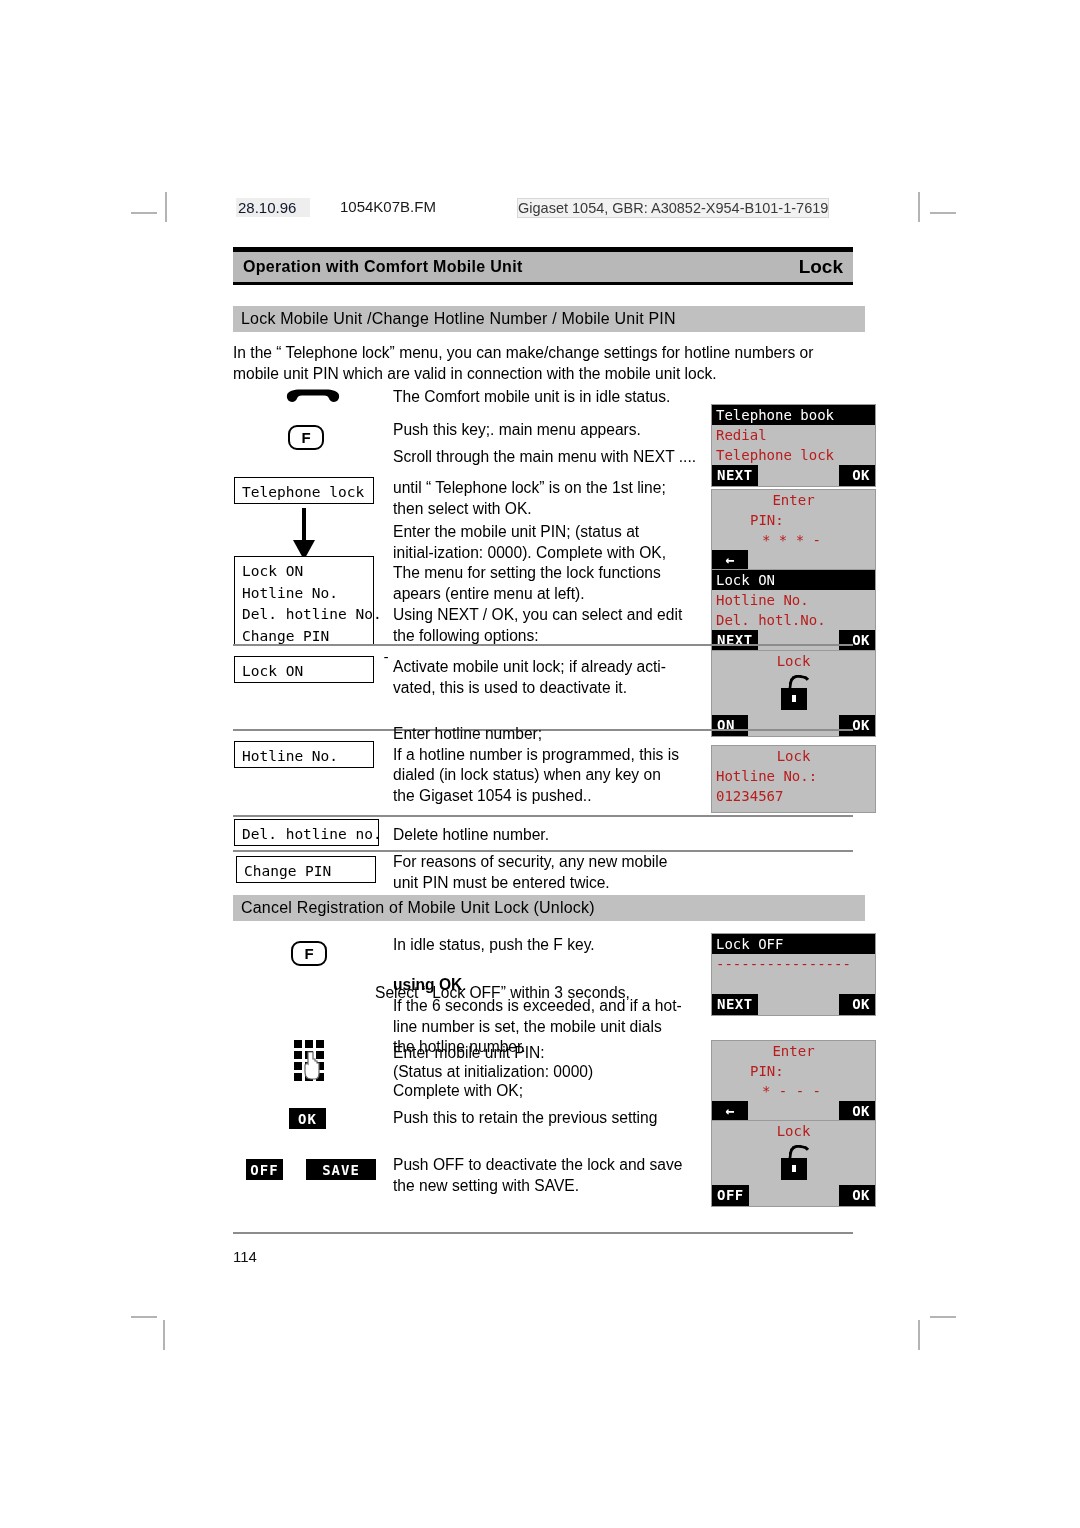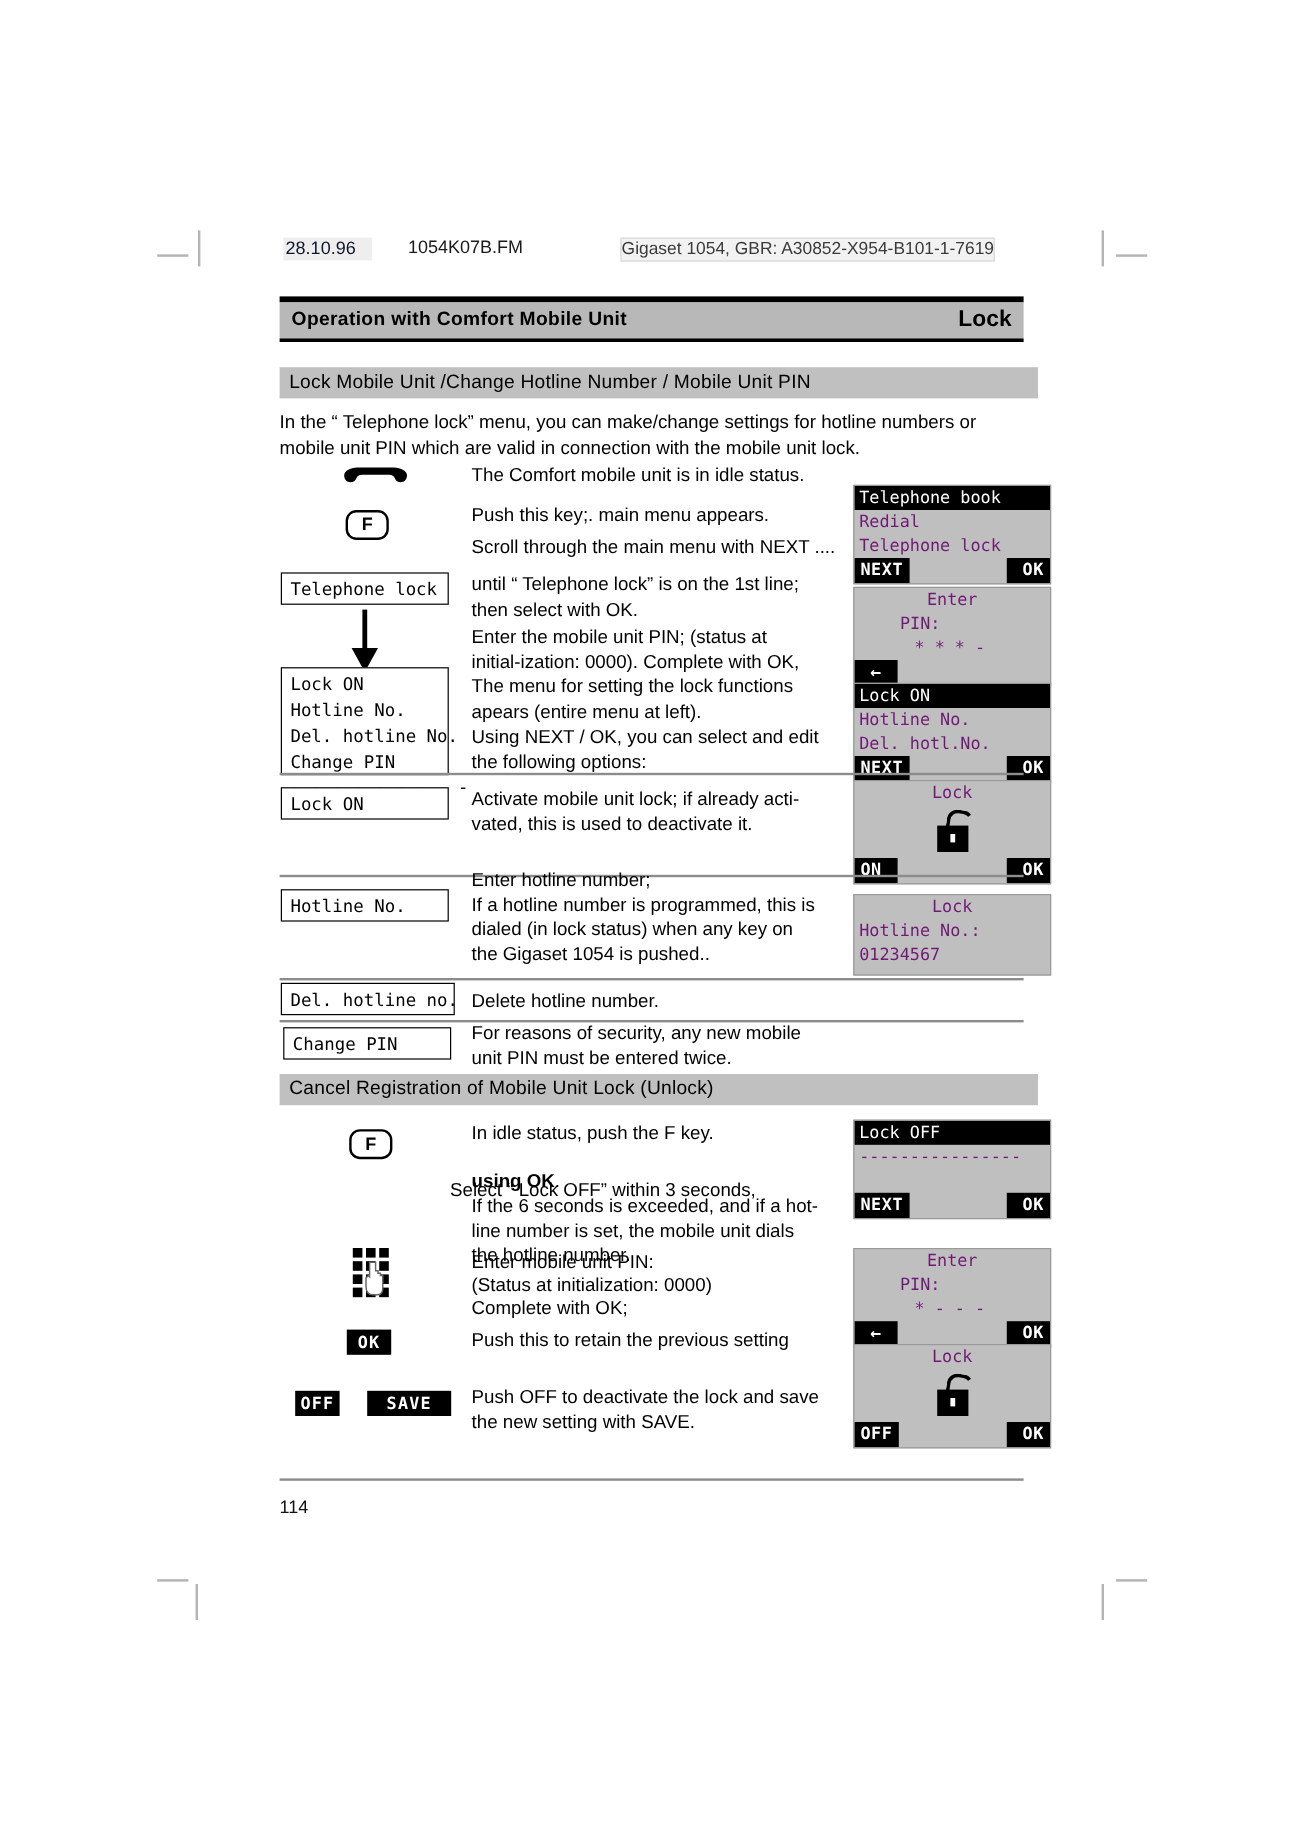--- a/index.html
+++ b/index.html
@@ -177,21 +177,21 @@
   }
   .lcd-title-inv {
     background: #000; color: #fff;
     height: 20px; line-height: 20px;
     padding-left: 4px;
     white-space: pre;
   }
   .lcd-line {
     height: 20px; line-height: 20px;
     padding-left: 4px;
-    color: #701a75;
+    color: #b91c1c;
     white-space: pre;
   }
   .lcd-line.center { text-align: center; padding-left: 0; }
   .lcd-softrow {
     position: relative;
     height: 21px;
     display: flex; justify-content: space-between;
   }
   .lcd-soft {
     background: #000; color: #fff;

